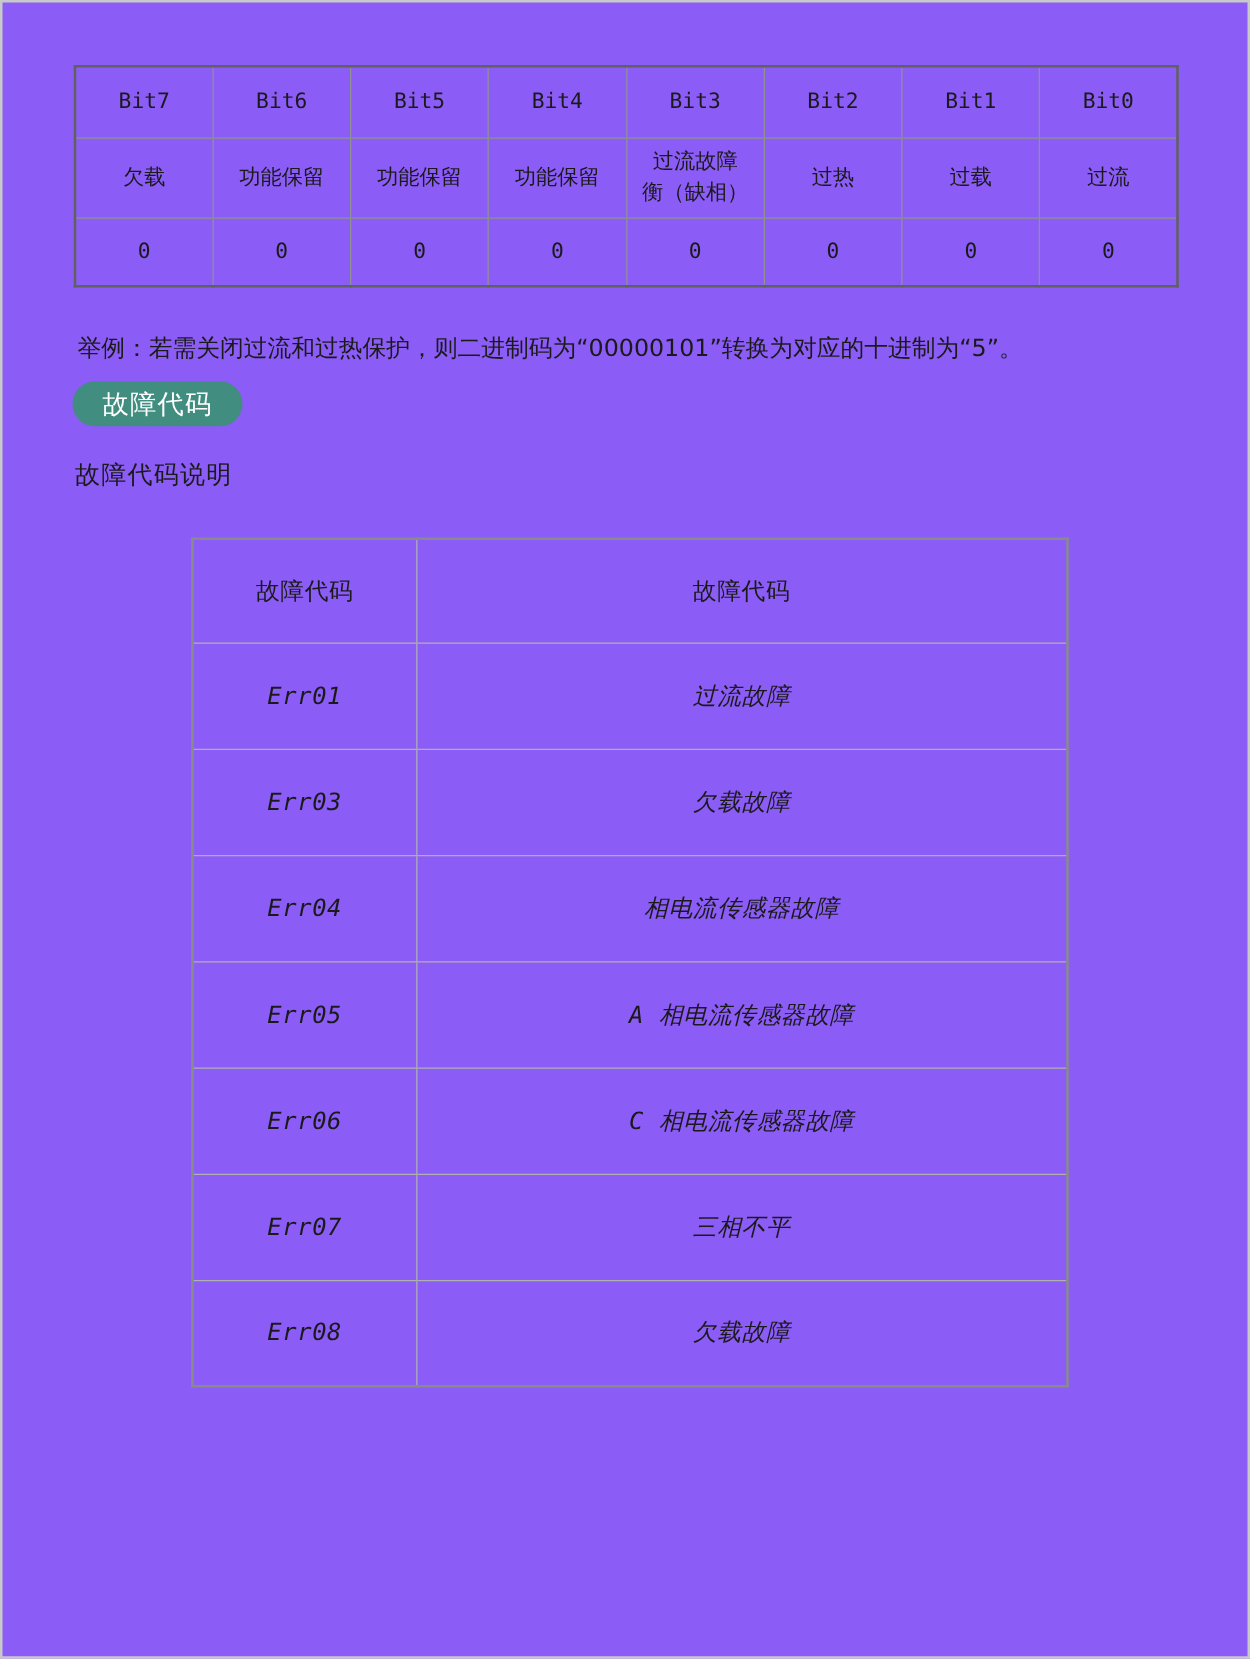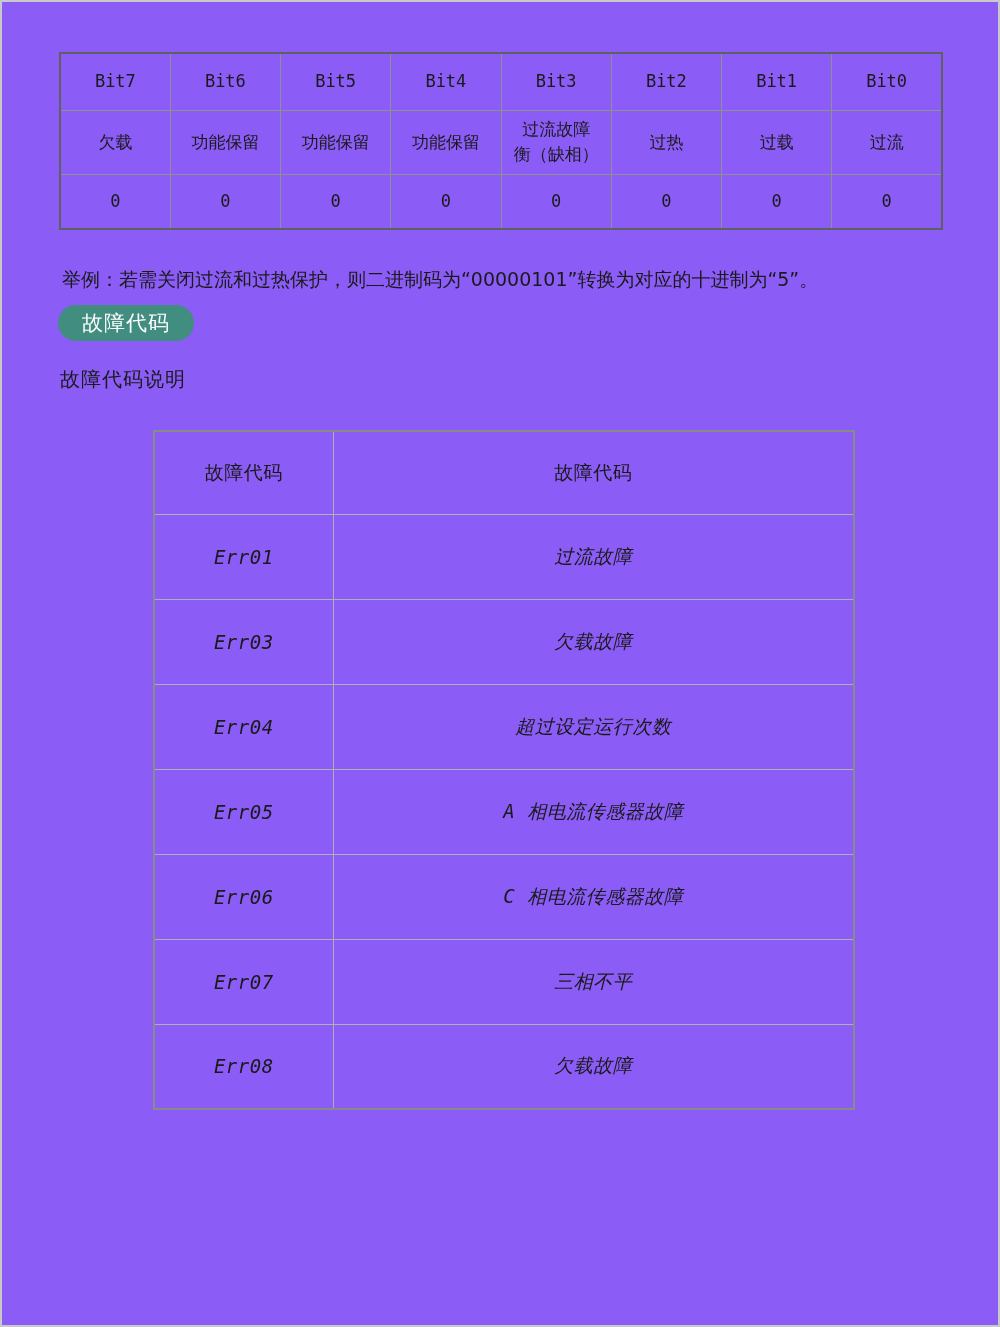--- a/index.html
+++ b/index.html
@@ -161,21 +161,21 @@
       <tr class="fault-row">
         <td>Err01</td>
         <td>过流故障</td>
       </tr>
       <tr class="fault-row">
         <td>Err03</td>
         <td>欠载故障</td>
       </tr>
       <tr class="fault-row">
         <td>Err04</td>
-        <td>超过设定运行次数</td>
+        <td>相电流传感器故障</td>
       </tr>
       <tr class="fault-row">
         <td>Err05</td>
         <td>A 相电流传感器故障</td>
       </tr>
       <tr class="fault-row">
         <td>Err06</td>
         <td>C 相电流传感器故障</td>
       </tr>
       <tr class="fault-row">

